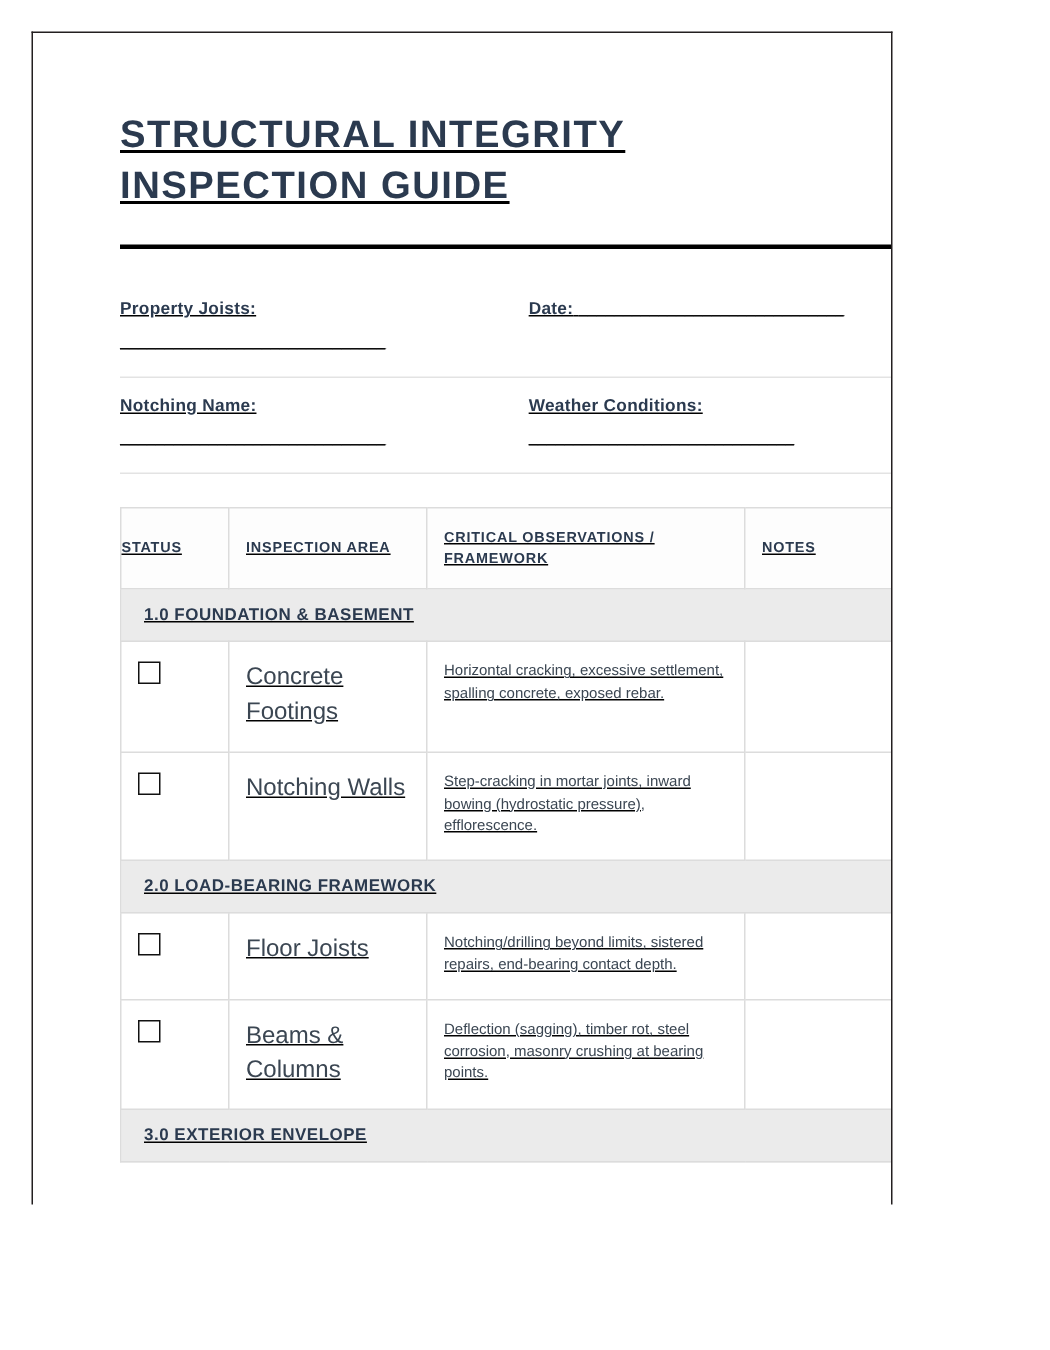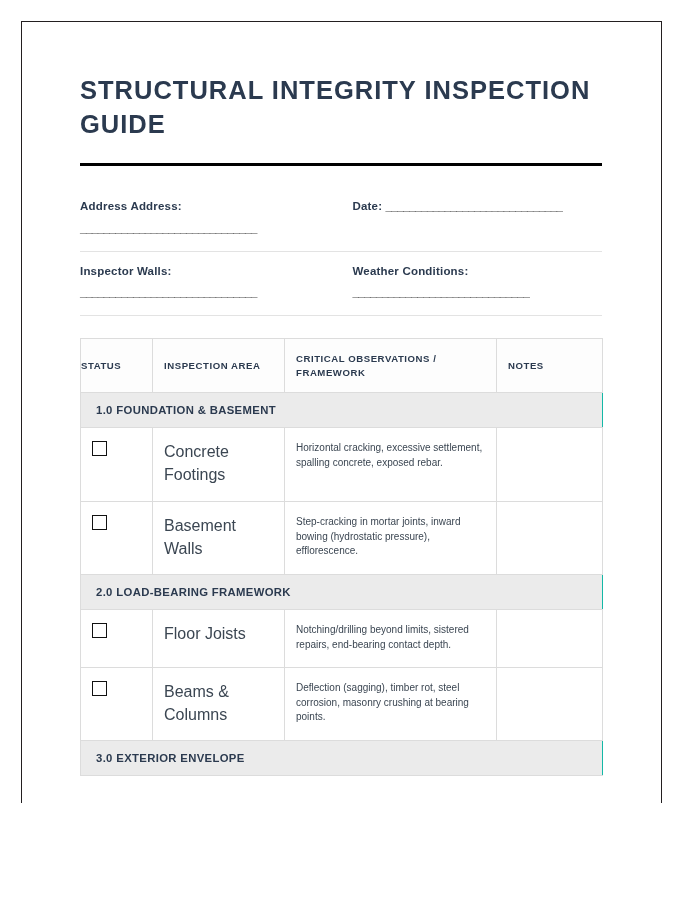--- a/index.html
+++ b/index.html
@@ -13,27 +13,28 @@
     position: relative;
     font-family: "Liberation Sans", sans-serif;
     -webkit-font-smoothing: antialiased;
   }
 
   
   .page-sheet {
     position: absolute;
     left: 21px;
     top: 21px;
-    width: 641px;
+    width: 574px;
     height: 782px;
     border: 1.5px solid #231f20;
     border-bottom: none;
     box-sizing: border-box;
     overflow: hidden;
     background: #ffffff;
+    text-decoration: underline;
   }
 
   .page-inner {
     padding: 52px 18px 0 58px;
     box-sizing: border-box;
   }
 
   
   .doc-title {
     font-size: 25.5px;
@@ -164,35 +165,35 @@
 
     <h1 class="doc-title">STRUCTURAL INTEGRITY INSPECTION GUIDE</h1>
 
     <div class="title-rule"></div>
 
     <table class="meta-grid">
       <tbody>
         <tr>
           <td>
             <div class="meta-field">
-              <span>Address Address:</span>
+              <span>Property Joists:</span>
               <span class="rule-text">______________________________</span>
             </div>
           </td>
           <td class="right-col">
             <div class="meta-field">
               <span>Date:</span>
               <span class="rule-text">______________________________</span>
             </div>
           </td>
         </tr>
         <tr>
           <td>
             <div class="meta-field">
-              <span>Inspector Walls:</span>
+              <span>Notching Name:</span>
               <span class="rule-text">______________________________</span>
             </div>
           </td>
           <td class="right-col">
             <div class="meta-field">
               <span>Weather Conditions:</span>
               <span class="rule-text">______________________________</span>
             </div>
           </td>
         </tr>
@@ -219,21 +220,21 @@
             <td colspan="4">1.0 FOUNDATION &amp; BASEMENT</td>
           </tr>
           <tr class="item-row">
             <td class="cell-status"><span class="checkbox"></span></td>
             <td class="cell-area">Concrete Footings</td>
             <td class="cell-obs">Horizontal cracking, excessive settlement, spalling concrete, exposed rebar.</td>
             <td class="cell-notes"></td>
           </tr>
           <tr class="item-row">
             <td class="cell-status"><span class="checkbox"></span></td>
-            <td class="cell-area">Basement Walls</td>
+            <td class="cell-area">Notching Walls</td>
             <td class="cell-obs">Step-cracking in mortar joints, inward bowing (hydrostatic pressure), efflorescence.</td>
             <td class="cell-notes"></td>
           </tr>
           <tr class="section-row">
             <td colspan="4">2.0 LOAD-BEARING FRAMEWORK</td>
           </tr>
           <tr class="item-row">
             <td class="cell-status"><span class="checkbox"></span></td>
             <td class="cell-area">Floor Joists</td>
             <td class="cell-obs">Notching/drilling beyond limits, sistered repairs, end-bearing contact depth.</td>

